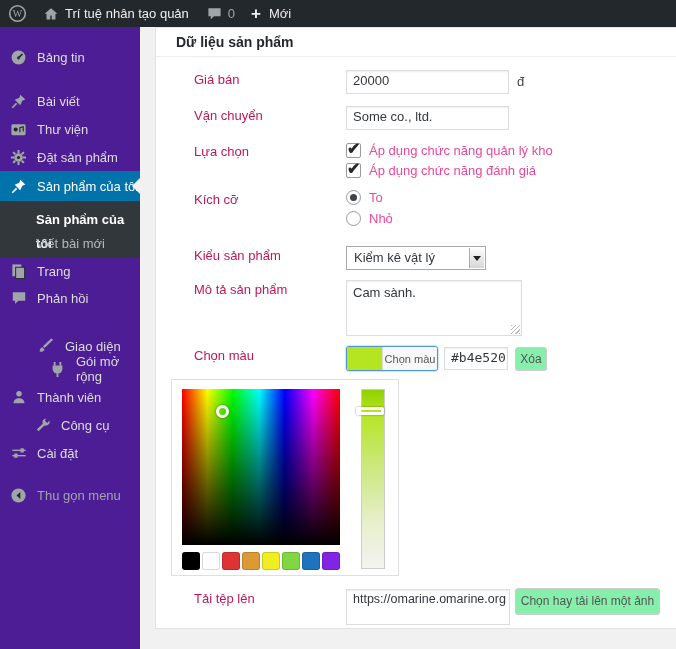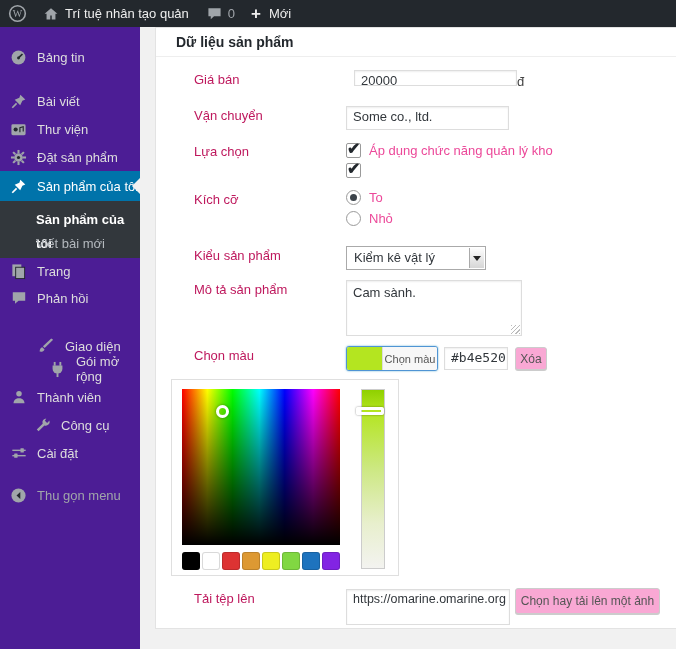--- a/index.html
+++ b/index.html
@@ -69,21 +69,21 @@
            background:repeating-linear-gradient(135deg,#bbb 0 1px,transparent 1px 3px); }
 
   
   .color-result { position:absolute; left:190px; width:92px; height:25px; background:#f7f7f7;
            border:1px solid #4f94d4; border-radius:3px; box-shadow:0 0 2px rgba(30,140,190,.7);
            cursor:pointer; display:flex; overflow:hidden; }
   .color-swatch { width:35px; height:100%; }
   .color-result-text { flex:1; display:flex; align-items:center; justify-content:center;
            font-size:11px; color:#555; border-left:1px solid #ddd; background:#f7f7f7; }
   .hexinput { font-family:"DejaVu Sans Mono", monospace; font-size:13px; }
-  .btn { position:absolute; background:#f9a8d4; border:1px solid #ccc; border-radius:3px;
+  .btn { position:absolute; background:#86efac; border:1px solid #ccc; border-radius:3px;
          color:#555; font-size:12px; display:flex; align-items:center; justify-content:center;
          cursor:pointer; box-shadow:0 1px 0 #ccc; font-family:"Liberation Sans",sans-serif; }
 
   
   .iris { position:absolute; left:15px; top:351px; width:228px; height:197px;
           background:#fff; border:1px solid #dfdfdf; }
   .iris-square { position:absolute; left:10px; top:9px; width:158px; height:156px;
           cursor:crosshair;
           background:linear-gradient(to bottom, rgba(0,0,0,0) 0%, #000 100%),
                      linear-gradient(to right,#f00 0%,#ff0 16%,#0f0 32%,#0ff 49%,#00f 65%,#f0f 83%,#f00 100%); }
@@ -289,30 +289,31 @@
       </svg>
     </span>
     <span>Thu gọn menu</span>
   </div>
 </div>
 
 <div class="metabox">
   <div class="box-header">Dữ liệu sản phẩm</div>
 
   <div class="flabel" style="top:40px;">Giá bán</div>
-  <div class="txt" style="left:198px; top:42px; width:163px; height:16px;">20000</div>
+  <div class="txt" style="left:190px; top:42px; width:163px; height:24px;">20000</div>
   <div class="suffix" style="left:361px; top:46px;">đ</div>
 
   <div class="flabel" style="top:76px;">Vận chuyển</div>
   <div class="txt" style="left:190px; top:78px; width:163px; height:24px;">Some co., ltd.</div>
 
   <div class="flabel" style="top:112px;">Lựa chọn</div>
   <span class="cb checked" style="left:190px; top:115px;"></span>
   <div class="optlabel" style="left:213px; top:115px;">Áp dụng chức năng quản lý kho</div>
   <span class="cb checked" style="left:190px; top:135px;"></span>
+  <div class="optlabel" style="left:213px; top:135px;">Áp dụng chức năng đánh giá</div>
 
   <div class="flabel" style="top:160px;">Kích cỡ</div>
   <span class="rd checked" style="left:190px; top:162px;"></span>
   <div class="optlabel" style="left:213px; top:162px;">To</div>
   <span class="rd" style="left:190px; top:183px;"></span>
   <div class="optlabel" style="left:213px; top:183px;">Nhỏ</div>
 
   <div class="flabel" style="top:216px;">Kiểu sản phẩm</div>
   <div class="select" style="top:218px;">
     <span>Kiểm kê vật lý</span>

